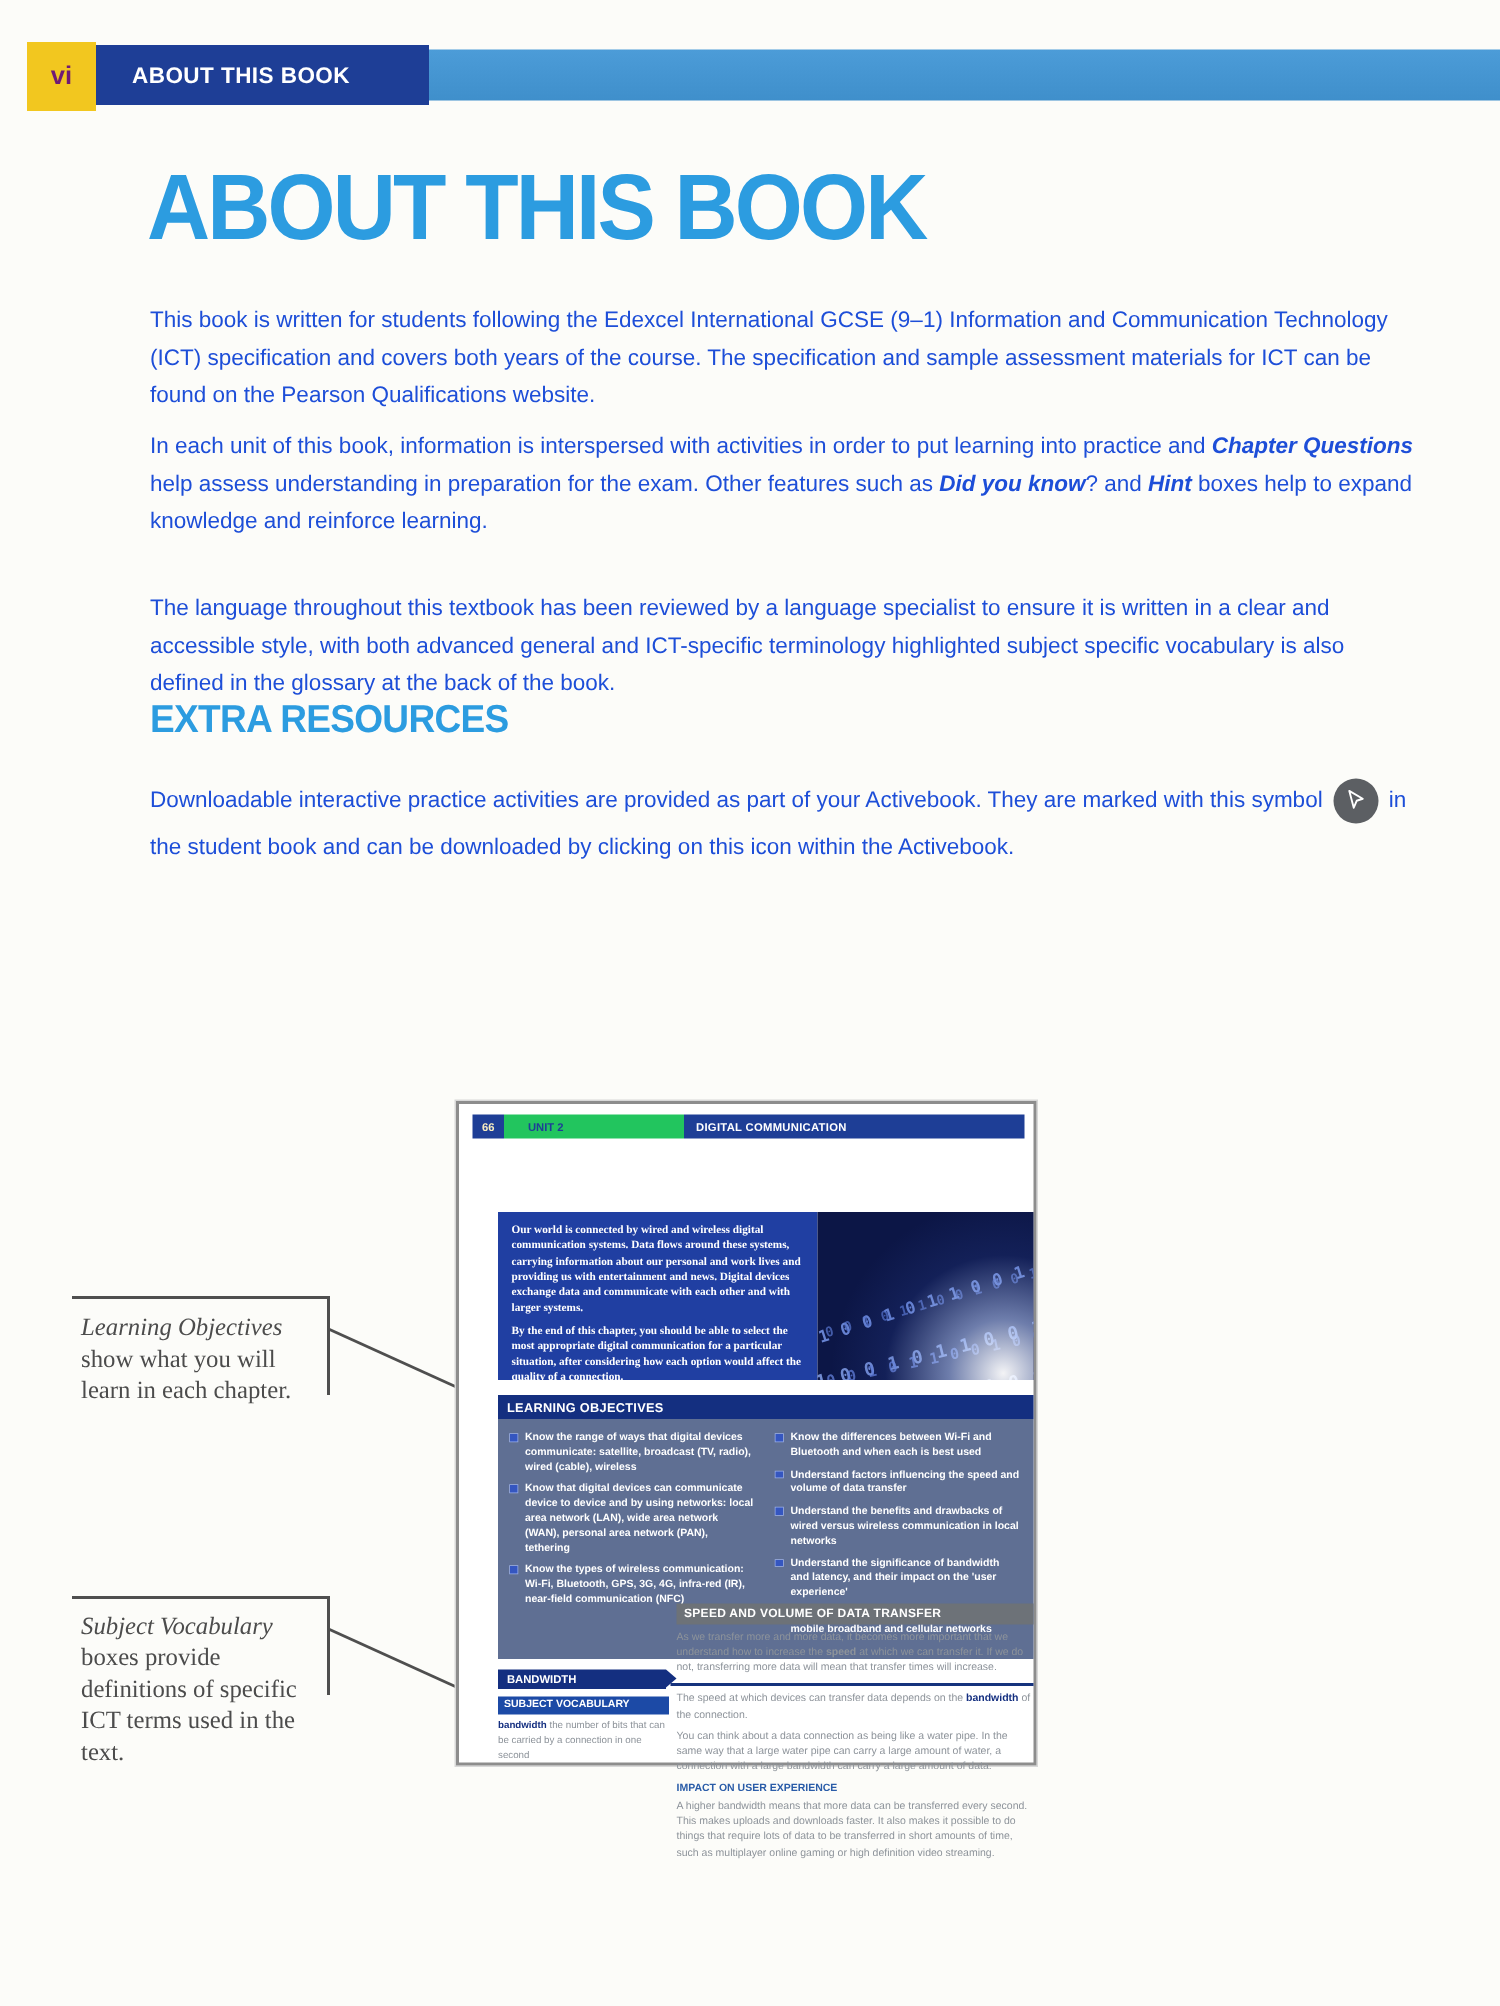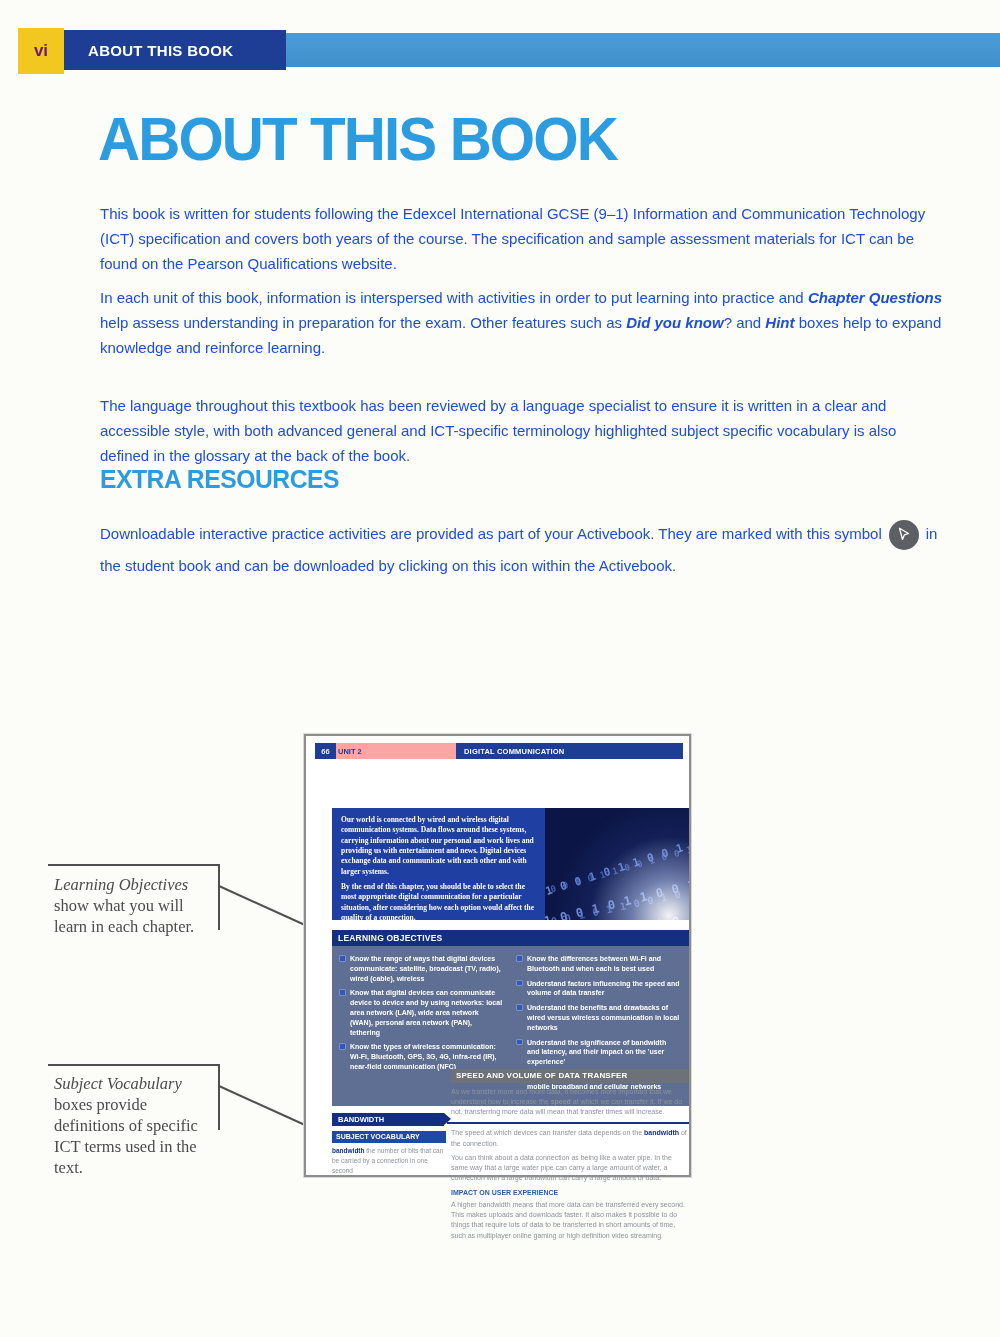--- a/index.html
+++ b/index.html
@@ -42,22 +42,22 @@
   .callout-line-v { position:absolute; width:2px; background:#4f4f4f; }
   .callout-text { position:absolute; font-size:16.5px; line-height:21px; color:#4c4c4c;font-family:Liberation Serif, serif; }
   .connector-svg { position:absolute; left:0; top:0; width:1000px; height:1337px; pointer-events:none; }
 
   
   .mini-page { position:absolute; left:304px; top:734px; width:387px; height:443px;
     background:#fff; border:2px solid #8d8d8d; box-shadow:0 0 0 1px #d8d8d8; }
   .mp-header { position:absolute; left:9px; top:7px; right:6px; height:16px; display:flex; }
   .mp-num { width:21px; background:#1e3e96; color:#f7ecc0; font-size:7.5px; font-weight:bold;
     display:flex; align-items:center; justify-content:center; }
-  .mp-unit { width:120px; background:#fca5a5; color:#1e3e96; font-size:7.5px; font-weight:bold;
-    display:flex; align-items:center; padding-left:2px; }
+  .mp-unit { width:120px; background:#22c55e; color:#1e3e96; font-size:7.5px; font-weight:bold;
+    display:flex; align-items:center; padding-left:16px; }
   .mp-section { flex:1; background:#1e3e96; color:#fff; font-size:7.5px; font-weight:bold;
     display:flex; align-items:center; padding-left:8px; letter-spacing:.2px; }
   .mp-chapter-bar { position:absolute; left:26px; top:38px; width:357px; height:25px;
     background:linear-gradient(100deg,#8d939a 0%,#7e848b 40%,#90969d 70%,#7b8188 100%);
     color:#fff; font-weight:bold; font-size:13.5px; line-height:25px; padding-left:10px; letter-spacing:.2px; }
   .mp-chapter-bar .num { margin-right:9px; }
 
   .mp-intro { position:absolute; left:26px; top:72px; width:357px; height:112px; display:flex; }
   .mp-intro-text { width:213px; background:#203fa2; padding:7px 9px 6px 9px; }
   .mp-intro-text p { color:#fff; font-size:7.5px; font-weight:bold; line-height:1.38; margin-bottom:5px;font-family:Liberation Serif, serif; }

